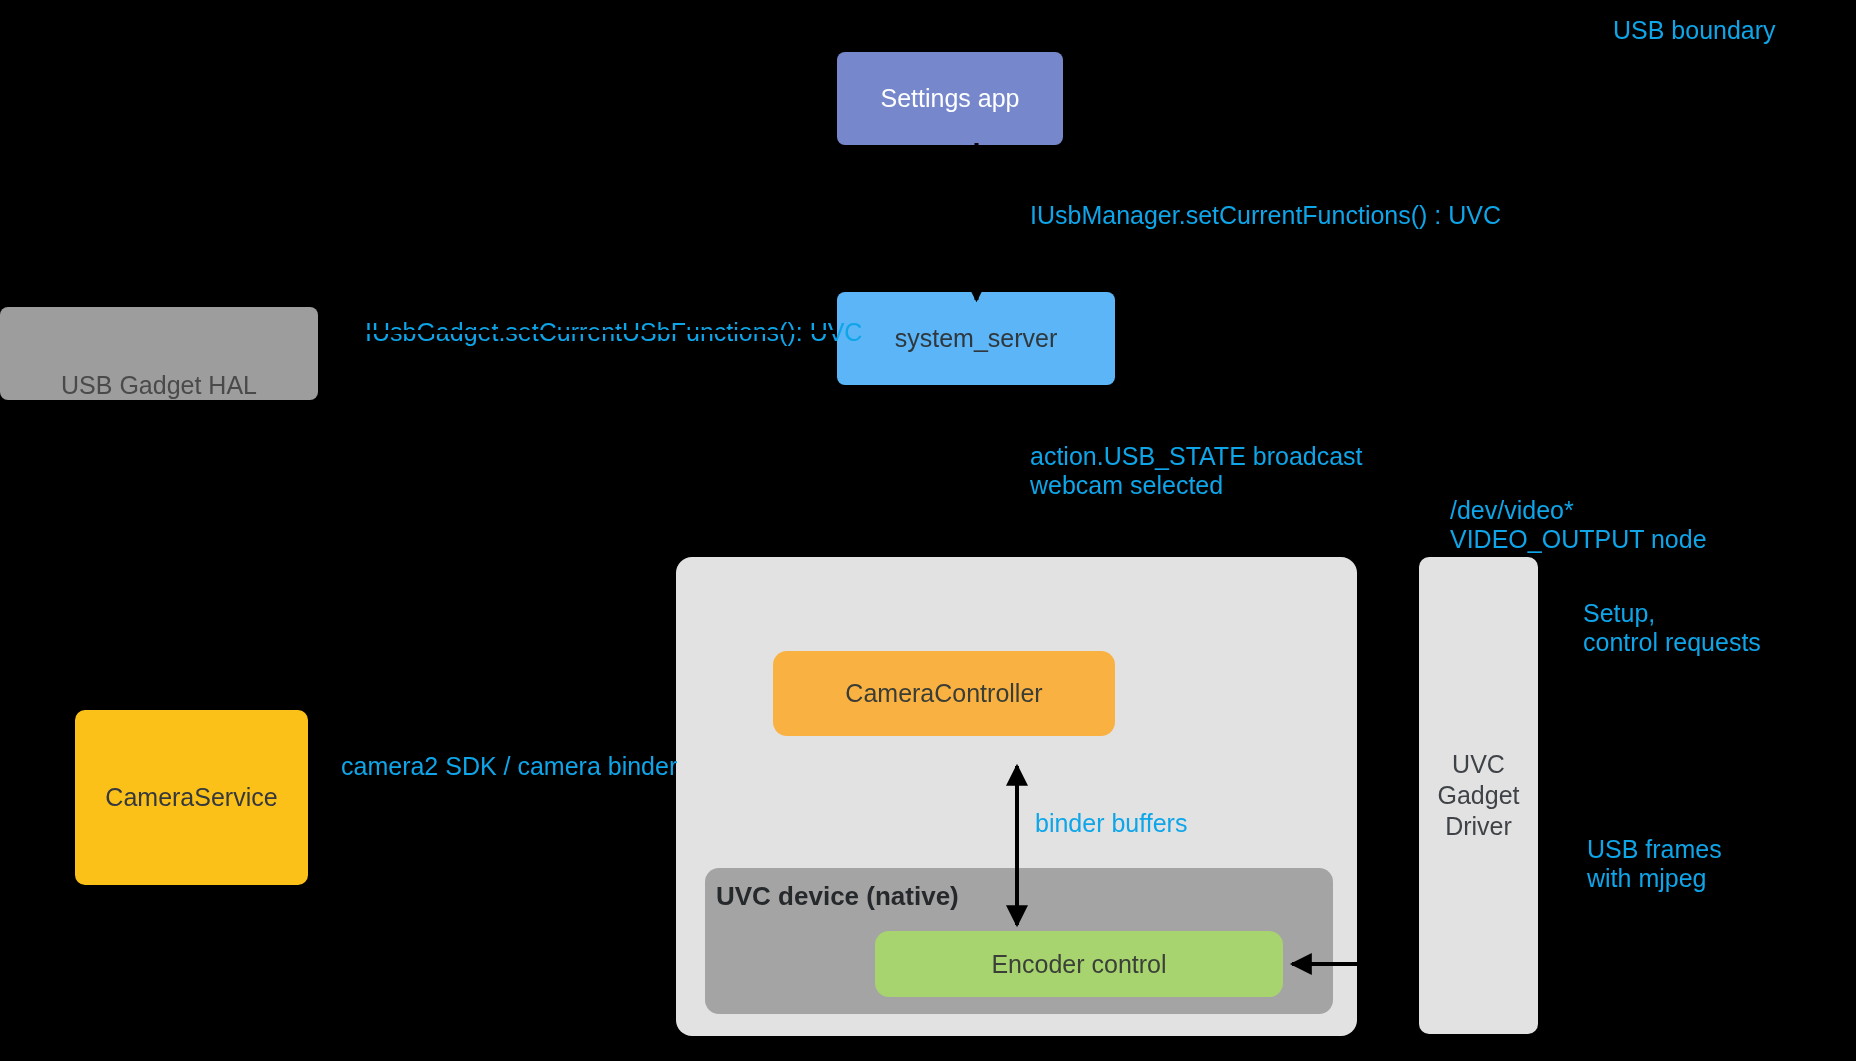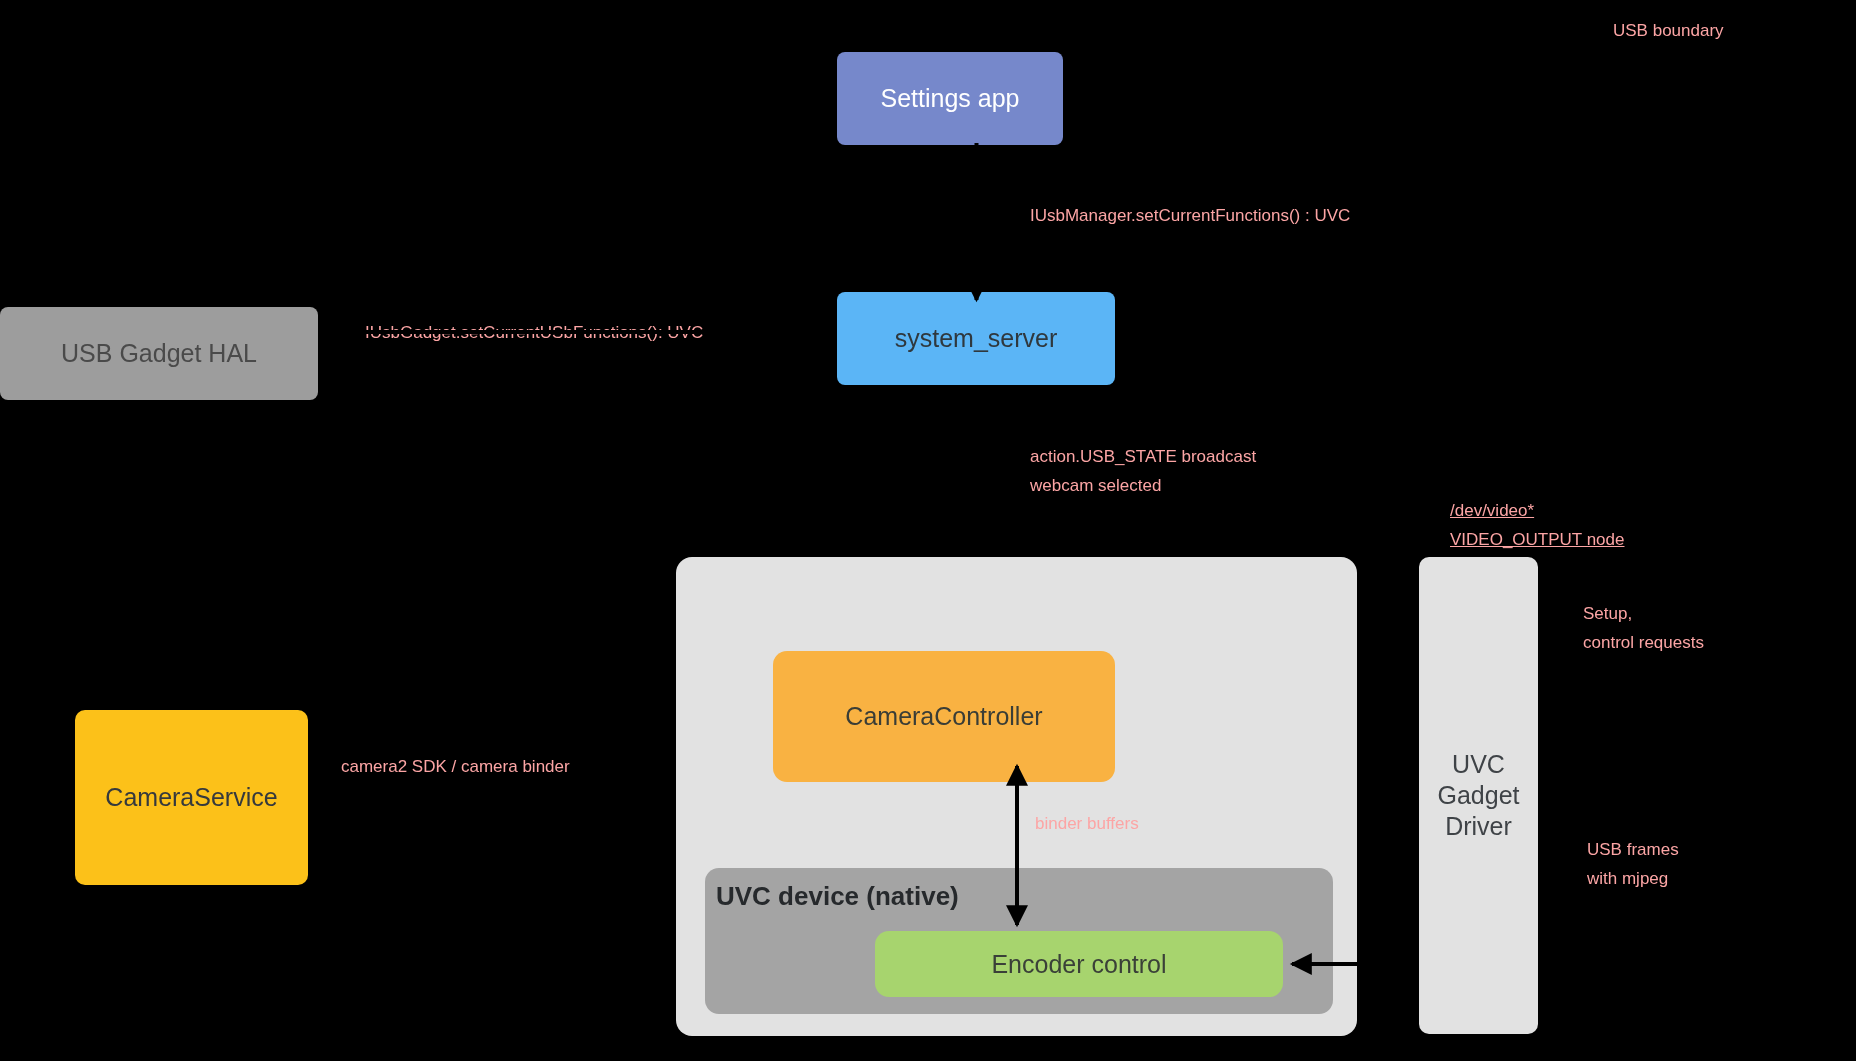--- a/index.html
+++ b/index.html
@@ -5,42 +5,42 @@
   html,body{margin:0;padding:0;background:#000;}
   #stage{
     position:relative;width:1856px;height:1061px;background:#000;
     font-family:"Liberation Sans",sans-serif;overflow:hidden;
   }
   .node{
     position:absolute;display:flex;align-items:center;justify-content:center;
     font-size:25px;text-align:center;box-sizing:border-box;
   }
   .annotation{
-    position:absolute;font-size:17px;line-height:29px;color:#fca5a5;
+    position:absolute;font-size:25px;line-height:29px;color:#0ea5e9;
     white-space:pre-line;
   }
   .ctitle{font-weight:bold;font-size:26px;color:#26292C;position:absolute;white-space:nowrap;}
   
   #settings-app{left:837px;top:52px;width:226px;height:93px;border-radius:8px;color:#FFFFFF;}
   #system-server{left:837px;top:292px;width:278px;height:93px;border-radius:8px;color:#2F383E;}
-  #usb-gadget-hal{left:0;top:307px;width:318px;height:93px;border-radius:8px;color:#4A4A4A;}
+  #usb-gadget-hal{left:0;top:307px;width:318px;height:93px;border-radius:8px;color:#4A4A4A;align-items:flex-end;}
   #camera-service{left:75px;top:710px;width:233px;height:175px;border-radius:10px;color:#35393D;}
   #daw-container{left:676px;top:557px;width:681px;height:479px;border-radius:16px;position:absolute;box-sizing:border-box;}
-  #camera-controller{left:773px;top:651px;width:342px;height:131px;border-radius:14px;color:#3A3D36;}
+  #camera-controller{left:773px;top:651px;width:342px;height:85px;border-radius:14px;color:#3A3D36;}
   #uvc-device{left:705px;top:868px;width:628px;height:146px;border-radius:14px;position:absolute;box-sizing:border-box;}
   #encoder{left:875px;top:931px;width:408px;height:66px;border-radius:14px;color:#3A4038;}
   #uvc-gadget-driver{left:1419px;top:557px;width:119px;height:477px;border-radius:10px;color:#3F4347;line-height:31px;white-space:pre-line;}
   #daw-title{left:703px;top:588px;}
   #uvc-device-title{left:716px;top:881px;}
   
   #ann-usb-boundary{left:1613px;top:16px;}
   #ann-iusbmanager{left:1030px;top:201px;}
   #ann-iusbgadget{left:365px;top:318px;}
   #ann-usb-state{left:1030px;top:442px;}
-  #ann-dev-video{left:1450px;top:496px;text-decoration:underline;}
+  #ann-dev-video{left:1450px;top:496px;}
   #ann-setup{left:1583px;top:599px;}
   #ann-camera2-sdk{left:332px;top:752px;margin-left:9px;}
   #ann-camera-buffers{left:1035px;top:809px;}
   #ann-usb-frames{left:1587px;top:835px;}
   #arrow-layer{position:absolute;left:0;top:0;width:1856px;height:1061px;pointer-events:none;}
 </style>
 </head>
 <body>
 
 <div id="stage">

